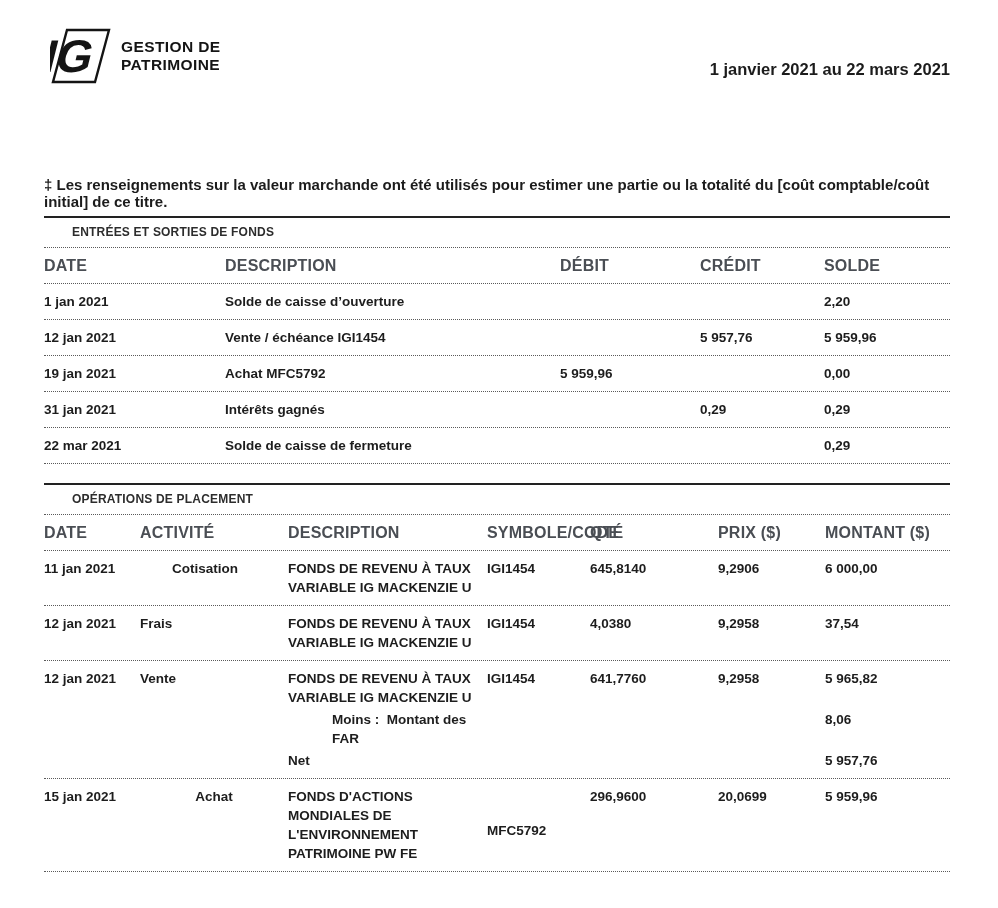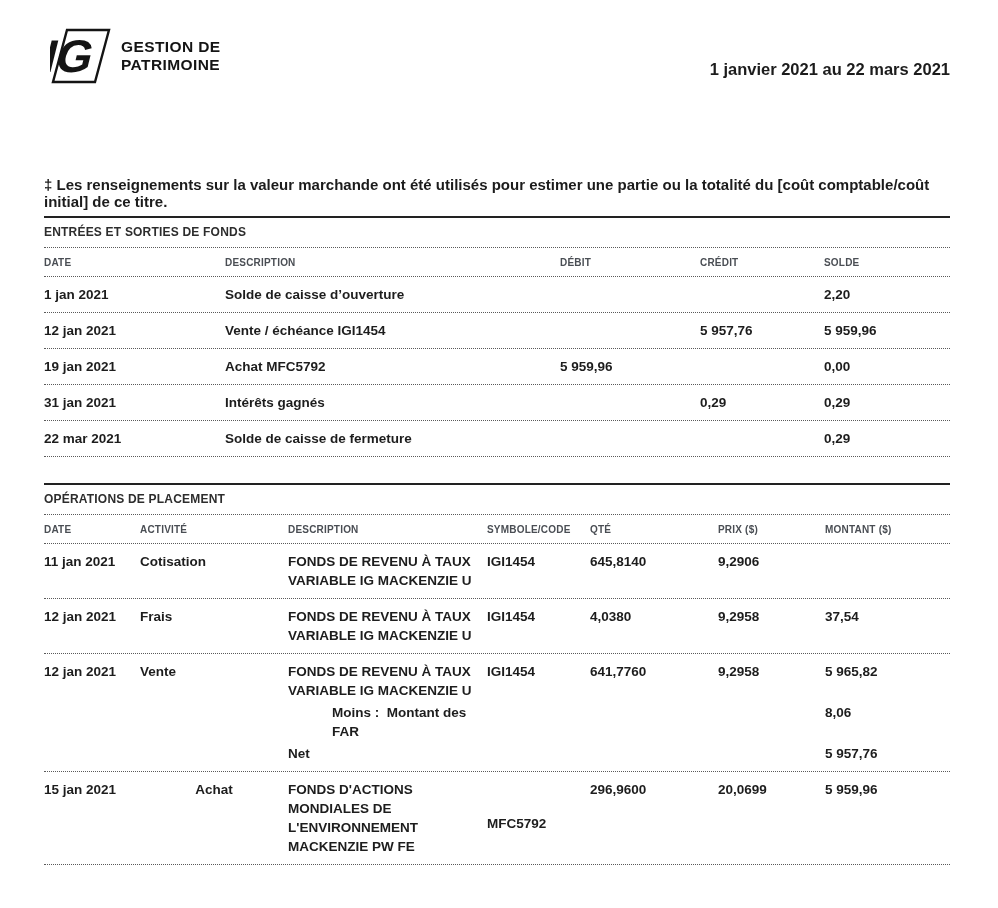--- a/index.html
+++ b/index.html
@@ -19,30 +19,30 @@
   .logo-text { font-size: 15.5px; font-weight: bold; letter-spacing: 0.4px; color: #141414; line-height: 1.18; }
   .period { position: absolute; top: 60px; right: 48px; font-size: 16.5px; font-weight: bold; color: #1c1c1c; margin-left: 20px; }
 
   
   .footnote { position: absolute; top: 176px; left: 44px; width: 906px; font-size: 15px; font-weight: bold; color: #1c1c1c; }
 
   
   .section { position: absolute; left: 44px; width: 906px; border-top: 2px solid #222; }
   .section-cash { top: 216px; }
   .section-placement { top: 483px; }
-  .section-title { font-size: 12px; font-weight: bold; letter-spacing: 0.2px; color: #2d2d2d; padding: 7px 0 8px; }
+  .section-title { font-size: 12px; font-weight: bold; letter-spacing: 0.2px; color: #2d2d2d; padding: 7px 0 8px; margin-left: 28px; }
 
   
   .t1 { display: grid; grid-template-columns: 181px 335px 140px 124px 126px; }
   .t2 { display: grid; grid-template-columns: 96px 148px 199px 103px 128px 107px 125px; }
   .thead {
     padding: 9px 0 8px;
     border-top: 1px dotted #5a5a5a;
     border-bottom: 1px dotted #5a5a5a;
-    font-size: 10px; font-weight: bold; color: #4a4e54; letter-spacing: 0.2px;
+    font-size: 16px; font-weight: bold; color: #4a4e54; letter-spacing: 0.2px;
   }
   .trow {
     padding: 8px 0;
     border-bottom: 1px dotted #5a5a5a;
     font-size: 13.5px; font-weight: bold; color: #1d1d1d;
     line-height: 19px;
   }
   .num { }
   .cell { white-space: pre-wrap; }
   .extra { margin-top: 3px; }
@@ -121,25 +121,26 @@
       <div class="hcell">ACTIVITÉ</div>
       <div class="hcell">DESCRIPTION</div>
       <div class="hcell">SYMBOLE/CODE</div>
       <div class="hcell num">QTÉ</div>
       <div class="hcell num">PRIX ($)</div>
       <div class="hcell num">MONTANT ($)</div>
     </div>
     <div id="placement-rows">
         <div class="t2 trow">
           <div class="cell" style="grid-area: 1 / 1;">11 jan 2021</div>
-          <div class="cell" style="grid-area: 1 / 2;">Cotisation</div>
+          <div class="cell" style="grid-area: 1 / 2; margin-left: 32px;">Cotisation</div>
           <div class="cell" style="grid-area: 1 / 3;"><div class="cell">FONDS DE REVENU À TAUX</div><div class="cell">VARIABLE IG MACKENZIE U</div></div>
           <div class="cell" style="grid-area: 1 / 4;">IGI1454</div>
           <div class="cell num" style="grid-area: 1 / 5;">645,8140</div>
           <div class="cell num" style="grid-area: 1 / 6;">9,2906</div>
+          <div class="cell num" style="grid-area: 1 / 7;">6 000,00</div>
         </div>
         <div class="t2 trow">
           <div class="cell" style="grid-area: 1 / 1;">12 jan 2021</div>
           <div class="cell" style="grid-area: 1 / 2;">Frais</div>
           <div class="cell" style="grid-area: 1 / 3;"><div class="cell">FONDS DE REVENU À TAUX</div><div class="cell">VARIABLE IG MACKENZIE U</div></div>
           <div class="cell" style="grid-area: 1 / 4;">IGI1454</div>
           <div class="cell num" style="grid-area: 1 / 5;">4,0380</div>
           <div class="cell num" style="grid-area: 1 / 6;">9,2958</div>
           <div class="cell num" style="grid-area: 1 / 7;">37,54</div>
         </div>
@@ -152,21 +153,21 @@
           <div class="cell num" style="grid-area: 1 / 6;">9,2958</div>
           <div class="cell num" style="grid-area: 1 / 7;">5 965,82</div>
           <div class="cell extra" style="grid-area: 2 / 3; padding-left: 44px;">Moins :  Montant des FAR</div>
           <div class="cell num extra" style="grid-area: 2 / 7;">8,06</div>
           <div class="cell extra" style="grid-area: 3 / 3;">Net</div>
           <div class="cell num extra" style="grid-area: 3 / 7;">5 957,76</div>
         </div>
         <div class="t2 trow">
           <div class="cell" style="grid-area: 1 / 1;">15 jan 2021</div>
           <div class="cell" style="grid-area: 1 / 2; text-align: center;">Achat</div>
-          <div class="cell" style="grid-area: 1 / 3;"><div class="cell">FONDS D'ACTIONS</div><div class="cell">MONDIALES DE</div><div class="cell">L'ENVIRONNEMENT</div><div class="cell">MACKENZIE PW FE</div></div>
+          <div class="cell" style="grid-area: 1 / 3;"><div class="cell">FONDS D'ACTIONS</div><div class="cell">MONDIALES DE</div><div class="cell">L'ENVIRONNEMENT</div><div class="cell">PATRIMOINE PW FE</div></div>
           <div class="cell" style="grid-area: 1 / 4; margin-top: 34px;">MFC5792</div>
           <div class="cell num" style="grid-area: 1 / 5;">296,9600</div>
           <div class="cell num" style="grid-area: 1 / 6;">20,0699</div>
           <div class="cell num" style="grid-area: 1 / 7;">5 959,96</div>
         </div>
       </div>
   </section>
 
 </div>
 

